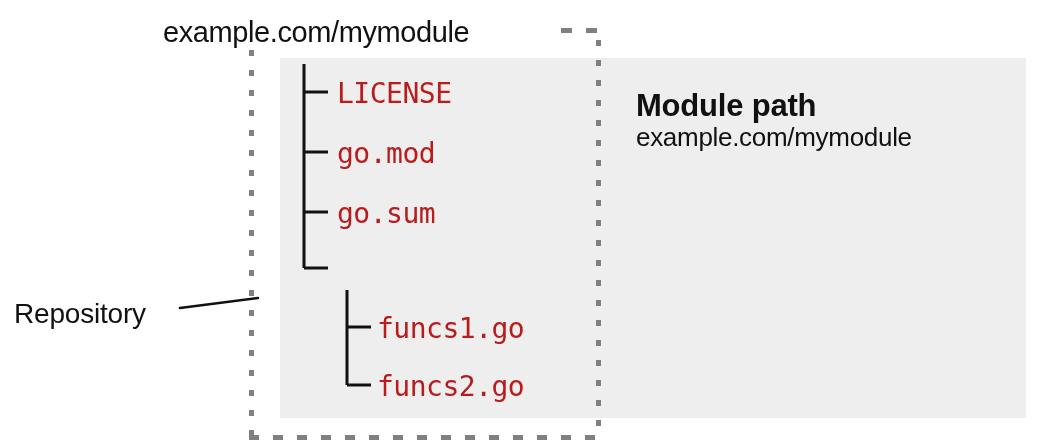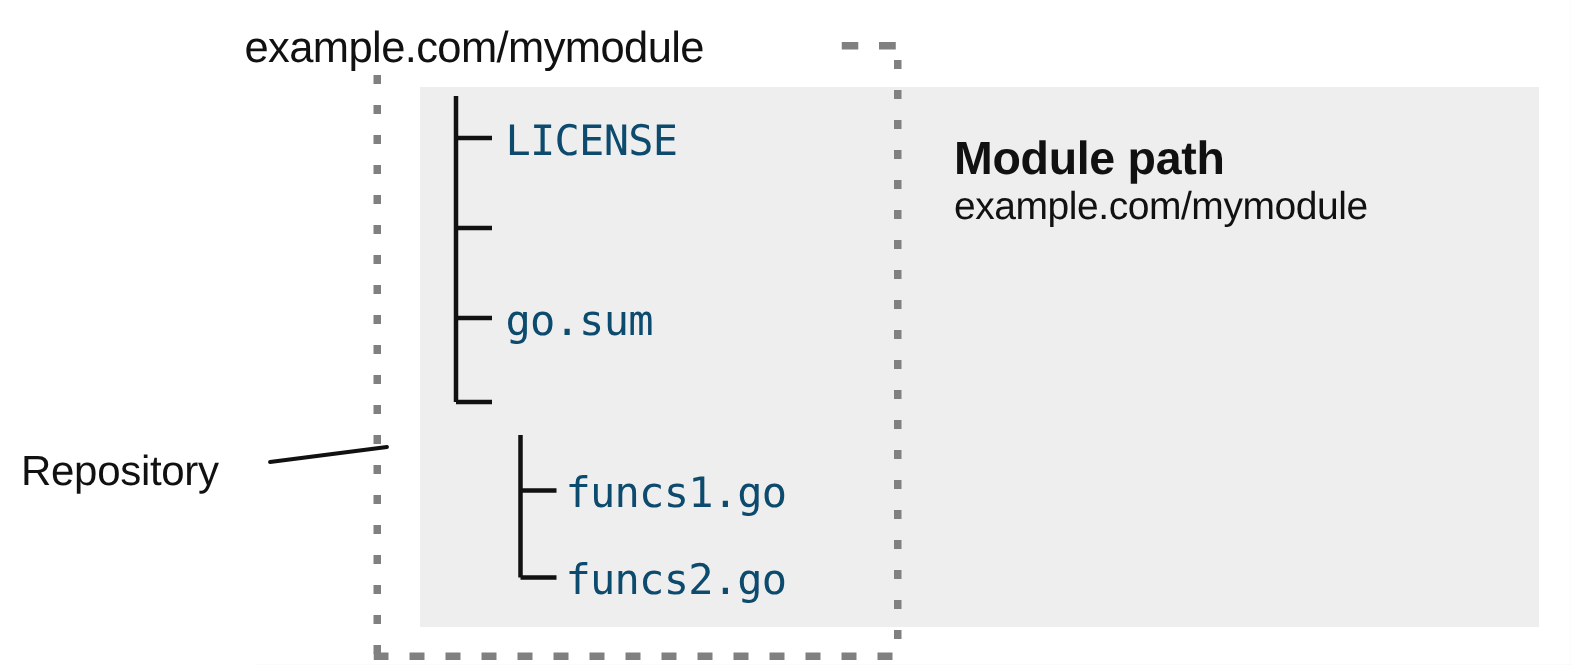--- a/index.html
+++ b/index.html
@@ -104,21 +104,21 @@
     width: 330px;
     height: 360px;
   }
   .tree-label {
     position: absolute;
     font-family: "DejaVu Sans Mono", "Liberation Mono", monospace;
     font-size: 28px;
     line-height: 32px;
     letter-spacing: -0.5px;
     white-space: nowrap;
-    color: #0c4a6e;
+    color: #b91c1c;
   }
   .tree-l1 { left: 57px; }
   .tree-l2 { left: 97px; }
 
   
   #annotation {
     position: absolute;
     left: 636px;
     top: 90px;
     width: 380px;
@@ -163,20 +163,21 @@
     <line x1="24" y1="154" x2="48" y2="154" stroke="#111111" stroke-width="3"></line>
     <line x1="24" y1="210" x2="48" y2="210" stroke="#111111" stroke-width="3"></line>
 
     <line x1="67" y1="232" x2="67" y2="327" stroke="#111111" stroke-width="3"></line>
 
     <line x1="67" y1="269" x2="91" y2="269" stroke="#111111" stroke-width="3"></line>
     <line x1="67" y1="327" x2="91" y2="327" stroke="#111111" stroke-width="3"></line>
   </svg>
 
   <div class="tree-label tree-l1" style="top:20px">LICENSE</div>
+  <div class="tree-label tree-l1" style="top:80px">go.mod</div>
   <div class="tree-label tree-l1" style="top:140px">go.sum</div>
   <div class="tree-label tree-l2" style="top:255px">funcs1.go</div>
   <div class="tree-label tree-l2" style="top:313px">funcs2.go</div>
 </div>
 
 <div id="annotation">
   <div id="annotation-title">Module path</div>
   <div id="annotation-value">example.com/mymodule</div>
 </div>
 

